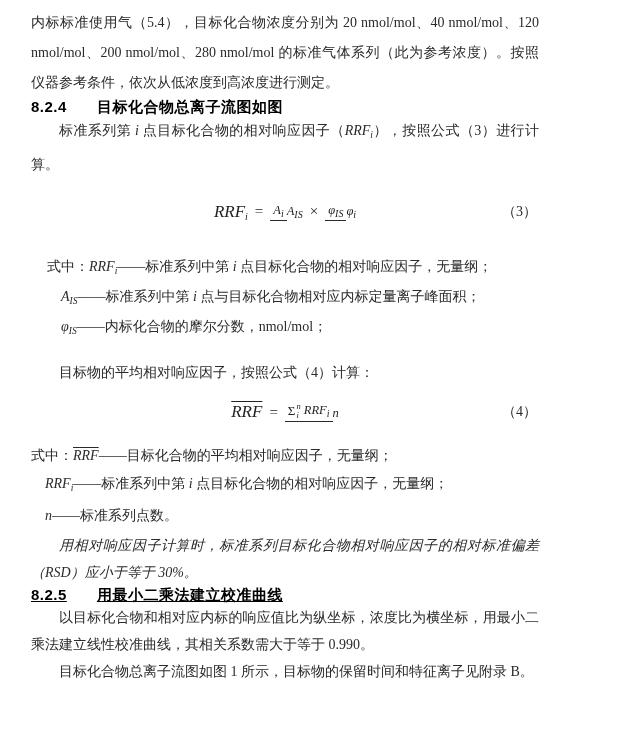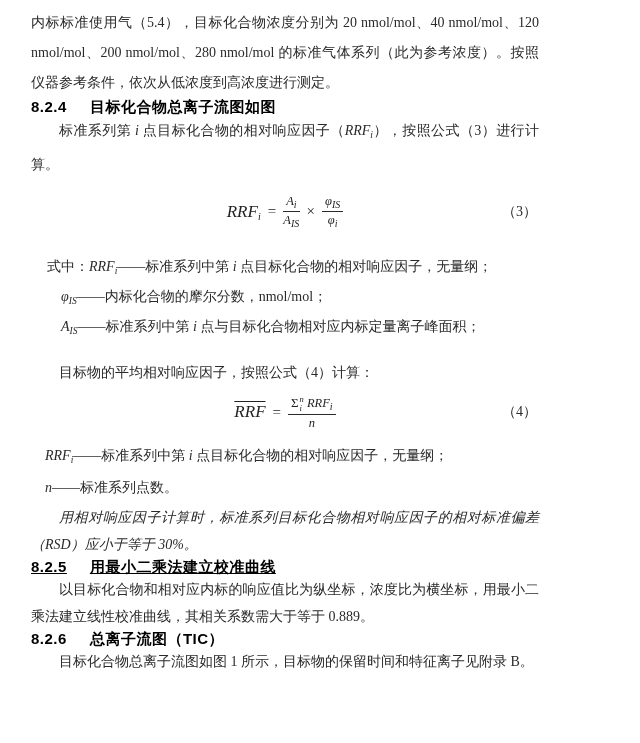--- a/index.html
+++ b/index.html
@@ -22,21 +22,21 @@
   .indent { text-indent: 2em; }
 
   h2.sec {
     font-family: "Liberation Sans", "DejaVu Sans", sans-serif;
     font-weight: bold;
     font-size: 15px;
     color: #000;
     margin: 0;
     line-height: 18px;
     display: flex;
-    gap: 23px;
+    gap: 30px;
     letter-spacing: 0.5px;
   }
   .m-h824 { margin-top: 13px; margin-bottom: 8px; }
   .m-p2   { line-height: 27px; }
   .m-h825 { margin-top: 12px; margin-bottom: 9px; text-decoration: underline; }
   .m-h826 { margin-top: 12px; margin-bottom: 6px; }
 
   
   .seg-i   { font-style: italic; }
   .seg-sub { font-style: italic; font-size: 0.68em; vertical-align: -0.3em; }
@@ -65,21 +65,21 @@
     font-size: 16px;
     color: #222;
   }
   .f-var { font-style: italic; font-weight: 500; }
   .f-lhs { font-size: 17px; }
   .f-sub { font-style: italic; font-size: 10px; vertical-align: -3px; }
   .f-eq, .f-times { font-style: normal; font-size: 15px; }
   .f-ovl { font-style: italic; text-decoration: overline; font-size: 17px; font-weight: 500; }
   .frac {
     display: inline-flex;
-    flex-direction: column;
+    flex-direction: row;
     align-items: center;
     font-size: 12.5px;
     line-height: 1.15;
   }
   .frac .num { padding: 0 3px 1px 3px; border-bottom: 1px solid #2a2a2a; }
   .frac .den { padding-top: 1px; }
   .sigma-wrap { display: inline-flex; align-items: center; }
   .sigma { font-style: normal; font-size: 13px; }
   .supsub {
     display: inline-flex;
@@ -126,22 +126,22 @@
       <span class="frac">
         <span class="num"><span class="f-var">φ</span><span class="f-sub">IS</span></span>
         <span class="den"><span class="f-var">φ</span><span class="f-sub">i</span></span>
       </span>
     </div>
     <span class="eq-num">（3）</span>
   </div>
 
   <div class="defs defs3">
       <div class="def-line first"><span>式中：</span><span class="seg-i">RRF</span><span class="seg-sub">i</span><span>——标准系列中第 </span><span class="seg-i">i</span><span> 点目标化合物的相对响应因子，无量纲；</span></div>
+      <div class="def-line"><span class="seg-i">A</span><span class="seg-sub">IS</span><span>——标准系列中第 </span><span class="seg-i">i</span><span> 点与目标化合物相对应内标定量离子峰面积；</span></div>
       <div class="def-line"><span class="seg-i">φ</span><span class="seg-sub">IS</span><span>——内标化合物的摩尔分数，nmol/mol；</span></div>
-      <div class="def-line"><span class="seg-i">A</span><span class="seg-sub">IS</span><span>——标准系列中第 </span><span class="seg-i">i</span><span> 点与目标化合物相对应内标定量离子峰面积；</span></div>
     </div>
 
   <p class="body tight indent"><span>目标物的平均相对响应因子，按照公式（4）计算：</span></p>
 
   <div class="formula-row f4-row">
     <div class="formula">
       <span class="f-ovl">RRF</span>
       <span class="f-eq">=</span>
       <span class="frac">
         <span class="num">
@@ -154,33 +154,30 @@
             </span>
           <span class="f-var">RRF</span><span class="f-sub">i</span>
         </span>
         <span class="den"><span class="f-var">n</span></span>
       </span>
     </div>
     <span class="eq-num">（4）</span>
   </div>
 
   <div class="defs defs4">
+      <div class="def-line first"><span>式中：</span><span class="seg-ovl">RRF</span><span>——目标化合物的平均相对响应因子，无量纲；</span></div>
       <div class="def-line"><span class="seg-i">RRF</span><span class="seg-sub">i</span><span>——标准系列中第 </span><span class="seg-i">i</span><span> 点目标化合物的相对响应因子，无量纲；</span></div>
       <div class="def-line"><span class="seg-i">n</span><span>——标准系列点数。</span></div>
     </div>
 
   <p class="body tight indent" style="margin-top:2px;font-style:italic;"><span>用相对响应因子计算时，标准系列目标化合物相对响应因子的相对标准偏差（RSD）应小于等于 30%。</span></p>
 
   <h2 class="sec m-h825">
     <span>8.2.5</span>
     <span>用最小二乘法建立校准曲线</span>
   </h2>
 
-  <p class="body tight indent"><span>以目标化合物和相对应内标的响应值比为纵坐标，浓度比为横坐标，用最小二乘法建立线性校准曲线，其相关系数需大于等于 0.889。</span></p>
+  <p class="body tight indent"><span>以目标化合物和相对应内标的响应值比为纵坐标，浓度比为横坐标，用最小二乘法建立线性校准曲线，其相关系数需大于等于 0.990。</span></p>
 
-  <h2 class="sec m-h826">
-    <span>8.2.6</span>
-    <span>总离子流图（TIC）</span>
-  </h2>
 
   <p class="body tight indent"><span>目标化合物总离子流图如图 1 所示，目标物的保留时间和特征离子见附录 B。</span></p>
 
 </div>
 
 </body></html>

